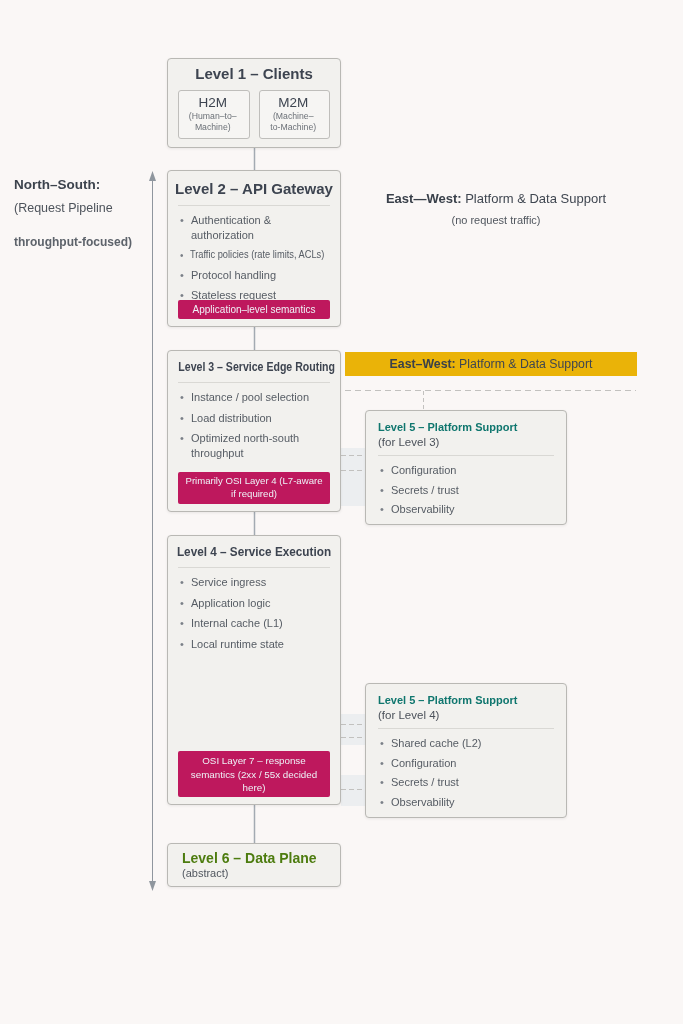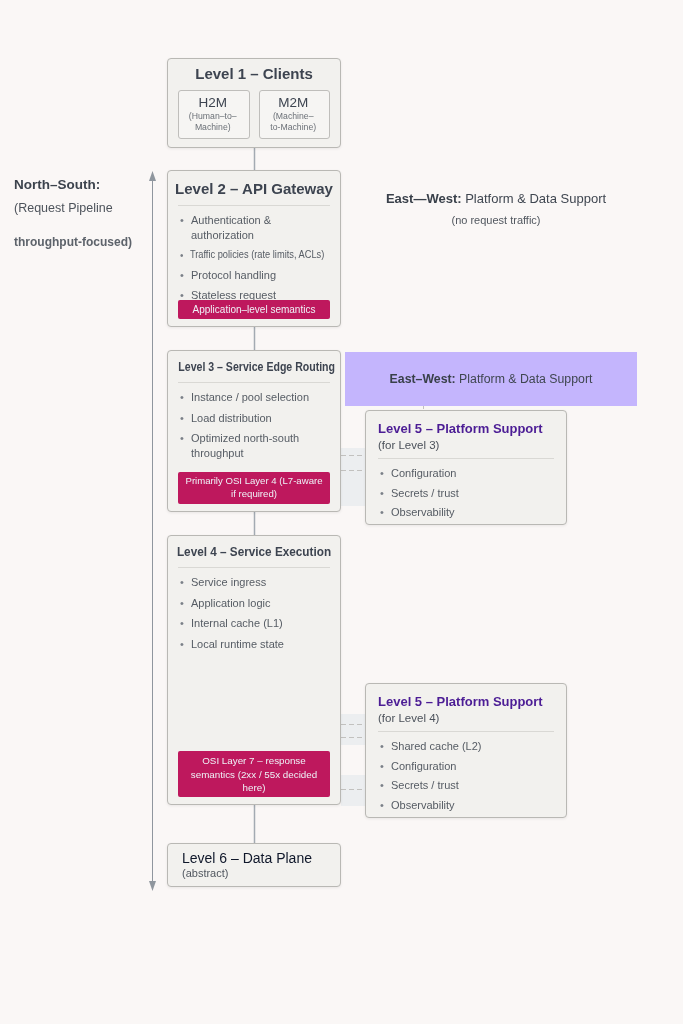--- a/index.html
+++ b/index.html
@@ -73,34 +73,34 @@
   .ns-label { position: absolute; left: 14px; top: 177px; width: 134px; text-align: left; z-index: 2; }
   .ns-title { font-size: 13.5px; font-weight: bold; color: #3c434d; }
   .ns-line2 { font-size: 12.5px; color: #4d535b; margin-top: 9px; }
   .ns-line3 { font-size: 12px; color: #5d636b; margin-top: 20px; font-weight: bold; }
   .ew-header { position: absolute; left: 358px; top: 191px; width: 276px; text-align: center; z-index: 2; }
   .ew-line1 { font-size: 13px; color: #3f4650; white-space: nowrap; }
   .ew-line1 b { color: #39404a; }
   .ew-note { font-size: 11px; color: #51575f; margin-top: 8px; }
   
   .ew-band {
-    position: absolute; left: 345px; top: 352px; width: 292px; height: 54px;
-    background: #c4b5fd; z-index: 1;
+    position: absolute; left: 345px; top: 352px; width: 292px; height: 24px;
+    background: #eab308; z-index: 1;
     display: flex; align-items: center; justify-content: center;
   }
   .ew-band-text { font-size: 12.3px; color: #3f4650; white-space: nowrap; }
   .ew-band-text b { color: #39404a; }
   
-  .l5-title { font-size: 13px; font-weight: bold; color: #4c1d95; padding: 10px 12px 0 12px; white-space: nowrap; }
+  .l5-title { font-size: 11px; font-weight: bold; color: #0f766e; padding: 10px 12px 0 12px; white-space: nowrap; }
   .l5-sub { font-size: 11.5px; color: #4b515a; padding: 3px 12px 0 12px; }
   .l5 .sep { margin: 7px 12px 7px 12px; }
   .l5 ul.bullets { margin-left: 14px; }
   .l5 ul.bullets li { margin-bottom: 5px; }
   
-  .l6-title { font-size: 14px; font-weight: normal; color: #0f172a; padding: 6px 0 0 14px; white-space: nowrap; }
+  .l6-title { font-size: 14px; font-weight: bold; color: #4d7c0f; padding: 6px 0 0 14px; white-space: nowrap; }
   .l6-sub { font-size: 11px; color: #51575f; padding: 1px 0 0 14px; }
   svg.connectors { position: absolute; left: 0; top: 0; z-index: 1; }
 </style>
 </head>
 <body>
 
 <div id="canvas">
 
   <svg class="connectors" width="683" height="1024">
 

